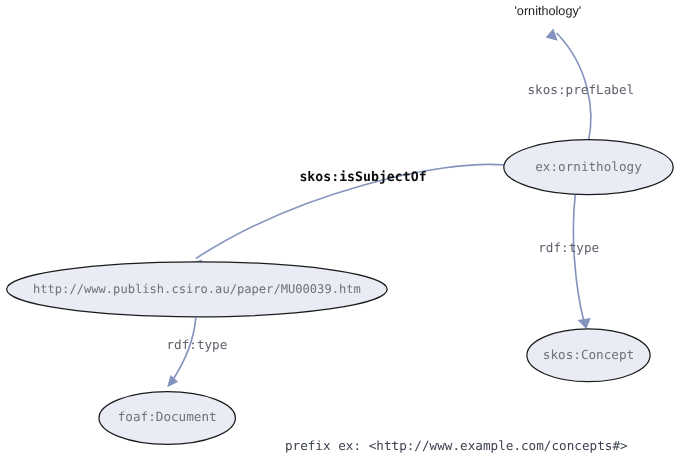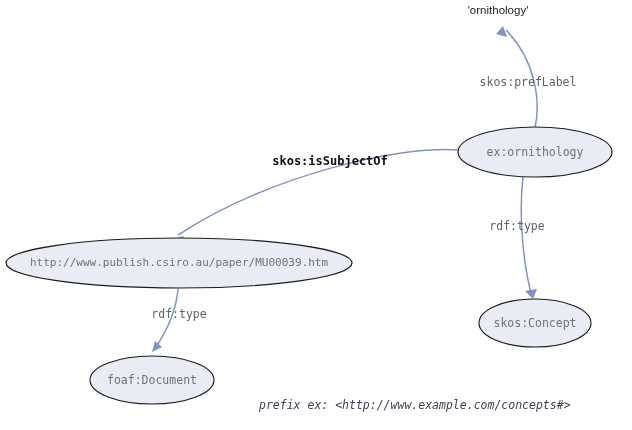--- a/index.html
+++ b/index.html
@@ -69,21 +69,21 @@
   .prefix-block {
     position: absolute;
     left: 259px;
     top: 372px;
     font-family: "DejaVu Sans Mono", "Liberation Mono", monospace;
     font-size: 11.5px;
     line-height: 13.6px;
     color: #3d4250;
     white-space: pre;
   }
-  .prefix-line { display: block; font-style: italic; }
+  .prefix-line { display: block; }
 </style>
 </head>
 <body>
 
 <div id="stage">
 
   <svg id="graph" viewBox="0 0 632 430">
 
     <g>
       <path class="edge-path" d="M 535 128 C 541 100 535 60 506 30"></path>

